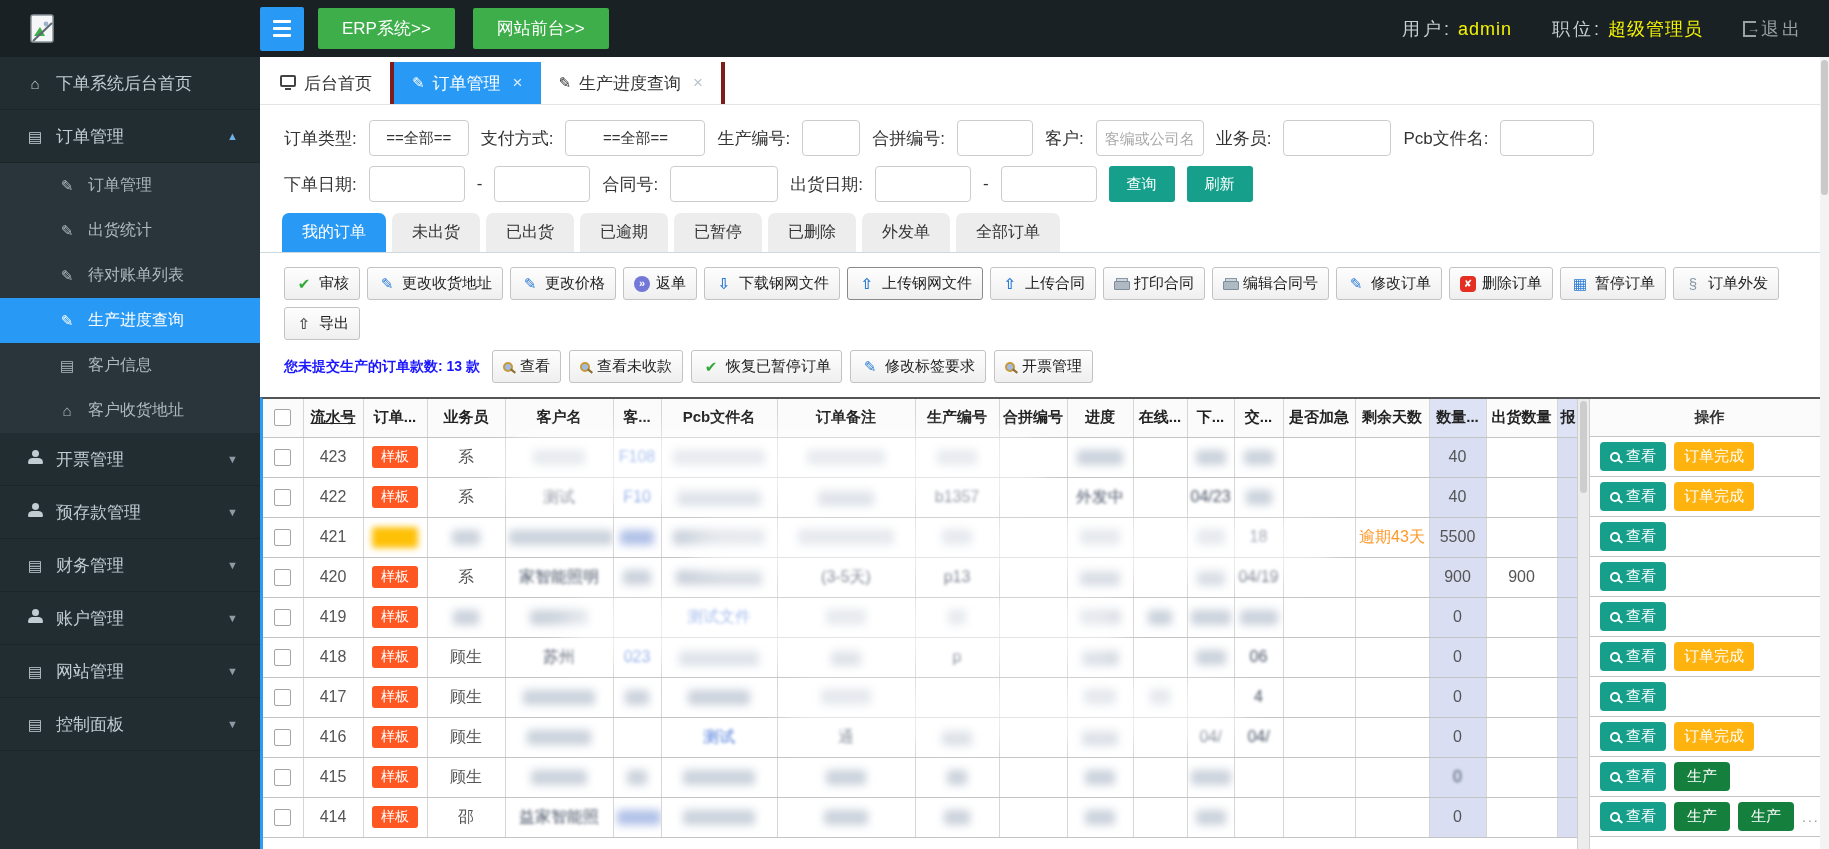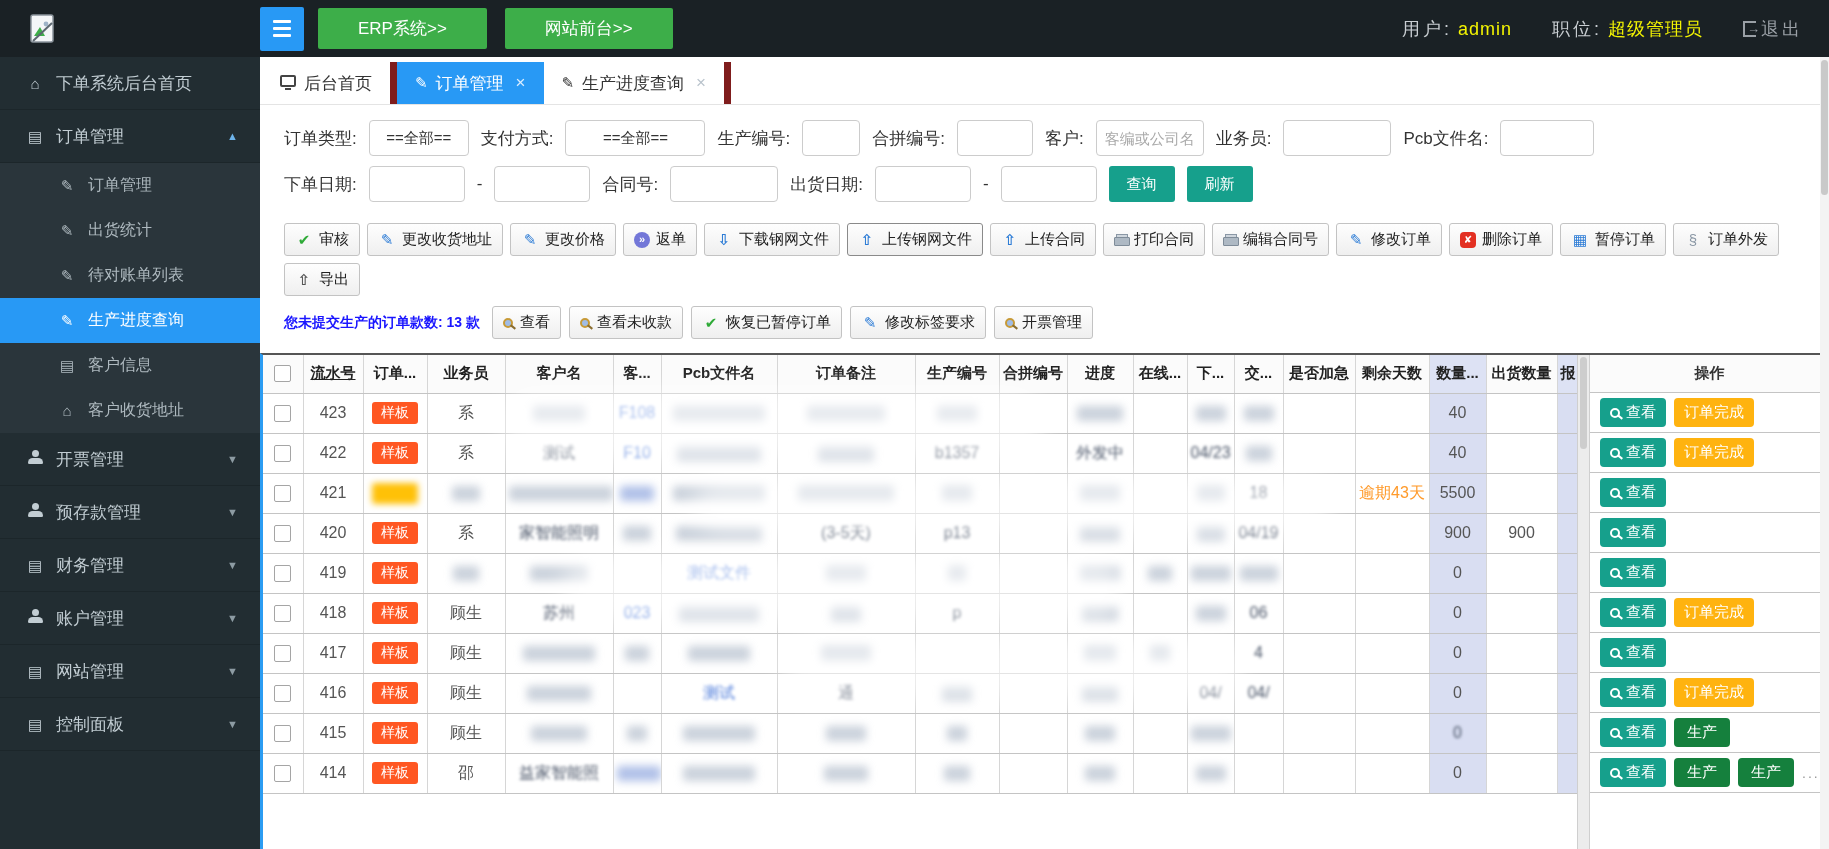--- a/index.html
+++ b/index.html
@@ -4,21 +4,21 @@
 <style>
   *{box-sizing:border-box;margin:0;padding:0}
   html,body{width:1829px;height:849px;overflow:hidden}
   body{font-family:"Liberation Sans","DejaVu Sans",sans-serif;background:#fff;color:#333;position:relative}
 
   
   .topbar{height:57px;background:#1a2125;display:flex;align-items:center;position:relative;z-index:5}
   .logo-wrap{width:260px;display:flex;align-items:center;padding-left:30px}
   .hamburger{width:44px;height:44px;background:#2899f5;border:none;border-radius:2px;display:flex;flex-direction:column;justify-content:center;align-items:center;gap:4px;cursor:pointer;margin-right:14px}
   .hamburger i{display:block;width:18px;height:3px;background:#fff;border-radius:1px}
-  .tb-btn{height:41px;padding:0 40px;background:#3dae49;color:#fff;border:none;border-radius:2px;font-size:17px;margin-right:18px;cursor:pointer;font-family:inherit}
+  .tb-btn{height:41px;padding:0 24px;background:#3dae49;color:#fff;border:none;border-radius:2px;font-size:17px;margin-right:18px;cursor:pointer;font-family:inherit}
   .tb-right{margin-left:auto;display:flex;align-items:center;gap:40px;padding-right:26px;font-size:18px;color:#c9ced2;letter-spacing:3px}
   .tb-right .val{color:#f4f402;letter-spacing:1px;margin-left:6px}
   .logout{display:flex;align-items:center;color:#9aa0a6;cursor:pointer}
   .icon-logout{display:inline-block;width:13px;height:16px;border:2px solid #9aa0a6;border-right:none;position:relative;margin-right:5px}
   .icon-logout::after{content:"\2192";position:absolute;left:2px;top:50%;transform:translateY(-54%);color:#9aa0a6;font-size:13px;font-weight:bold;letter-spacing:0}
 
   
   .shell{display:flex;height:792px}
   .sidebar{width:260px;background:#222d32;flex:none;overflow:hidden}
   .main{flex:1;display:flex;flex-direction:column;background:#fff;overflow:hidden;position:relative}
@@ -32,21 +32,21 @@
   .submenu .menu-item.active{background:#2899f5;color:#fff}
   .caret{margin-left:auto;font-size:11px;color:#8d9ba3}
   .caret.up{color:#6db3ea}
   .s-icon{width:18px;text-align:center;font-size:16px;color:inherit;flex:none}
   .icon-user{display:inline-block;width:15px;height:14px;position:relative}
   .icon-user::before{content:"";position:absolute;top:0;left:4px;width:7px;height:7px;border-radius:50%;background:currentColor}
   .icon-user::after{content:"";position:absolute;bottom:0;left:0;width:15px;height:6px;border-radius:7px 7px 2px 2px;background:currentColor}
 
   
   .tabbar{display:flex;align-items:flex-end;height:48px;background:#fff;border-bottom:1px solid #e4e4e4;padding-left:2px}
-  .mtab{display:flex;align-items:center;gap:8px;height:42px;padding:0 18px;font-size:17px;color:#333;background:#fff;cursor:pointer;border-right:7px solid #7f1d1d}
+  .mtab{display:flex;align-items:center;gap:8px;height:42px;padding:0 18px;font-size:17px;color:#333;background:#fff;cursor:pointer;border-right:4px solid #7f1d1d}
   .mtab.active{background:#2899f5;color:#fff;border-right:none}
   .tab-close{font-size:17px;color:#b9c3cc;margin-left:4px;cursor:pointer}
   .mtab.active .tab-close{color:#dceeff}
   .icon-monitor{display:inline-block;width:16px;height:12px;border:2px solid #444;border-radius:2px;position:relative;margin-bottom:4px}
   .icon-monitor::after{content:"";position:absolute;left:3px;right:3px;bottom:-5px;height:2px;background:#444}
   .icon-edit-tab{font-size:15px}
 
   
   .filters{padding:10px 0 2px 24px}
   .frow{display:flex;align-items:center;gap:12px;height:46px;font-size:17px;color:#333}
@@ -262,20 +262,30 @@
           <input class="fbox" style="width: 108px;">
           <label>出货日期:</label>
           <input class="fbox" style="width: 96px;">
           <label>-</label>
           <input class="fbox" style="width: 96px;">
           <button class="fbtn">查询</button>
           <button class="fbtn">刷新</button>
         </div>
     </div>
 
+    <div class="subtabs" id="subtabs">
+        <div class="stab active">我的订单</div>
+        <div class="stab">未出货</div>
+        <div class="stab">已出货</div>
+        <div class="stab">已逾期</div>
+        <div class="stab">已暂停</div>
+        <div class="stab">已删除</div>
+        <div class="stab">外发单</div>
+        <div class="stab">全部订单</div>
+      </div>
 
     <div class="toolbar">
       <div class="trow" id="trow1">
           <button class="tbtn">
             <span class="s-icon gi green">✔</span>
             <span>审核</span>
           </button>
           <button class="tbtn">
             <span class="s-icon gi blue">✎</span>
             <span>更改收货地址</span>

